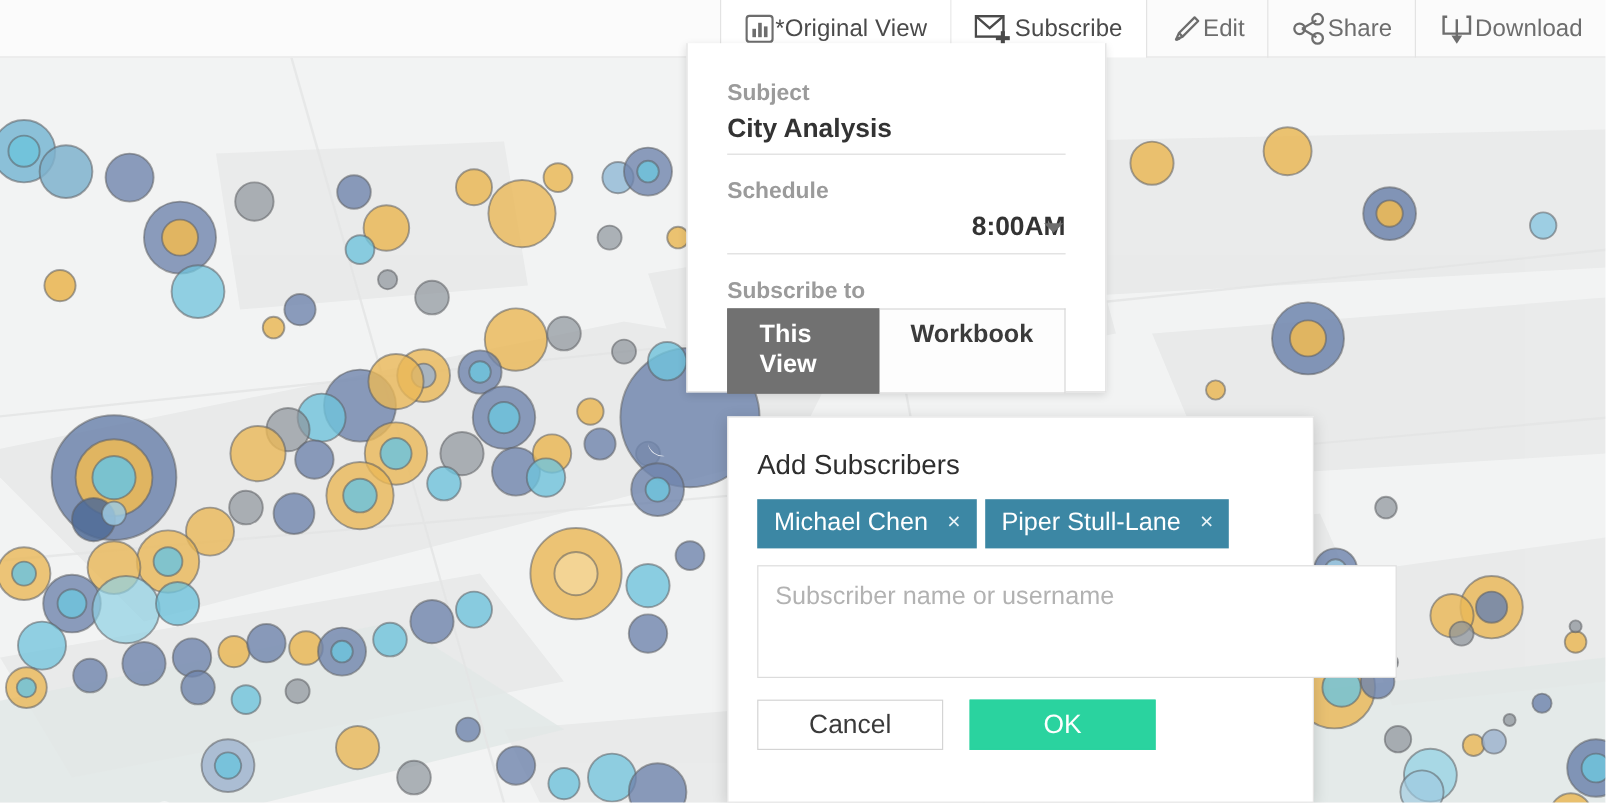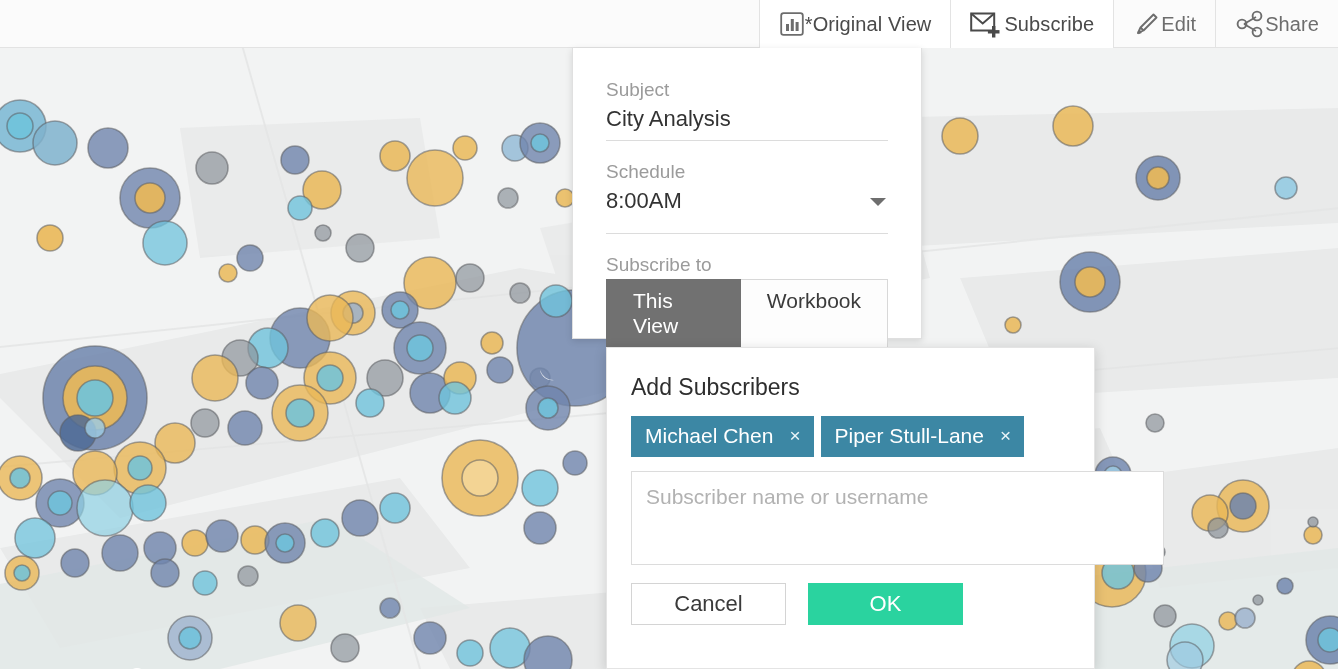--- a/index.html
+++ b/index.html
@@ -55,28 +55,29 @@
     border-left: 1px solid #e3e3e3;
     border-right: 1px solid #e3e3e3;
     color: #4a4a4a;
   }
   .tb-item .ic { display: flex; align-items: center; justify-content: center; }
   .tb-label { line-height: 1; }
 
   
   #subscribe-panel {
     position: absolute;
-    left: 572px; top: 48px;
+    left: 572px; top: 36px;
     width: 350px; height: 291px;
     background: #ffffff;
     border: 1px solid #e0e0e0;
     border-top: none;
     box-shadow: 0 2px 7px rgba(0,0,0,.13);
     z-index: 40;
     padding: 30px 33px 0 33px;
+    font-weight: bold;
   }
   .fld-label {
     font-size: 19px;
     color: #9b9b9b;
     line-height: 1.25;
     margin-bottom: 3px;
   }
   .fld-value {
     font-size: 22px;
     color: #333333;
@@ -84,24 +85,25 @@
     padding-bottom: 7px;
     border-bottom: 1px solid #dcdcdc;
     margin-bottom: 19px;
     cursor: text;
   }
   .fld-select {
     position: relative;
     font-size: 22px;
     color: #333333;
     line-height: 1.3;
-    padding-bottom: 17px;
+    padding-bottom: 7px;
     border-bottom: 1px solid #dcdcdc;
     margin-bottom: 19px;
     cursor: pointer;
+    text-align: right;
   }
   .caret {
     position: absolute;
     right: 2px; top: 11px;
     width: 0; height: 0;
     border-left: 8px solid transparent;
     border-right: 8px solid transparent;
     border-top: 8px solid #6e6e6e;
   }
   .seg-group { display: flex; margin-top: 2px; }
@@ -416,20 +418,30 @@
           <line x1="9" y1="14" x2="21" y2="7" stroke="#6d6d6d" stroke-width="1.8"></line>
           <line x1="9" y1="14" x2="21" y2="21" stroke="#6d6d6d" stroke-width="1.8"></line>
           <circle cx="7" cy="14" r="4.4" fill="none" stroke="#6d6d6d" stroke-width="1.9"></circle>
           <circle cx="22" cy="6" r="4.4" fill="none" stroke="#6d6d6d" stroke-width="1.9"></circle>
           <circle cx="22" cy="22" r="4.4" fill="none" stroke="#6d6d6d" stroke-width="1.9"></circle>
         </svg>
       </span>
       <span class="tb-label">Share</span>
     </div>
 
+    <div class="tb-item sep">
+      <span class="ic">
+        <svg width="30" height="28" viewBox="0 0 30 28">
+          <polyline points="7,4 4,4 4,18 26,18 26,4 23,4" fill="none" stroke="#6d6d6d" stroke-width="2"></polyline>
+          <line x1="15" y1="6" x2="15" y2="22" stroke="#6d6d6d" stroke-width="2"></line>
+          <polygon points="15,26.5 10.5,19.5 19.5,19.5" fill="#6d6d6d"></polygon>
+        </svg>
+      </span>
+      <span class="tb-label">Download</span>
+    </div>
   </div>
 
   <div id="subscribe-panel">
     <div class="fld-label">Subject</div>
     <div class="fld-value">City Analysis</div>
 
     <div class="fld-label">Schedule</div>
     <div class="fld-select">
       <span>8:00AM</span>
       <span class="caret"></span>

